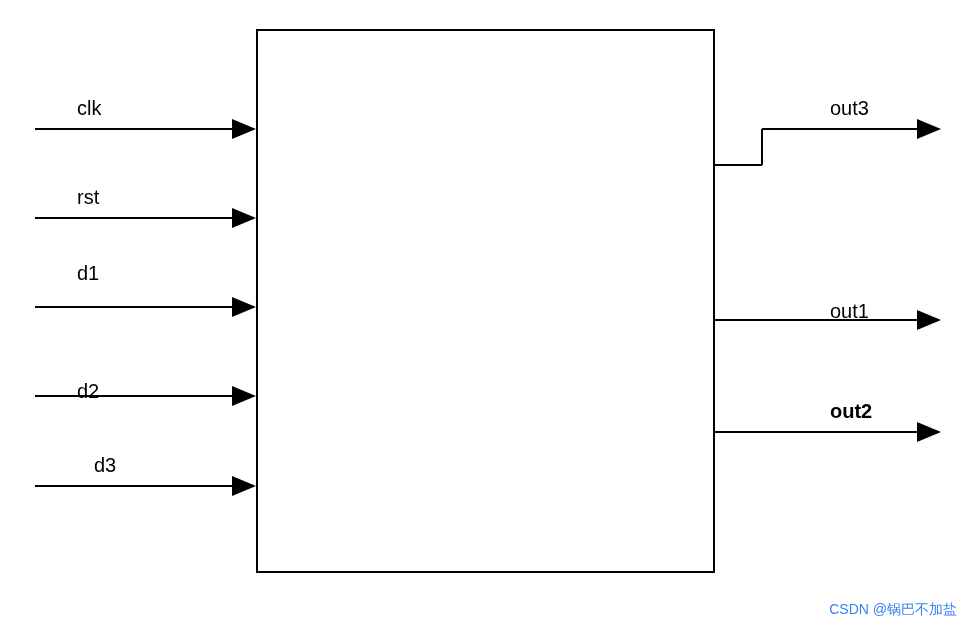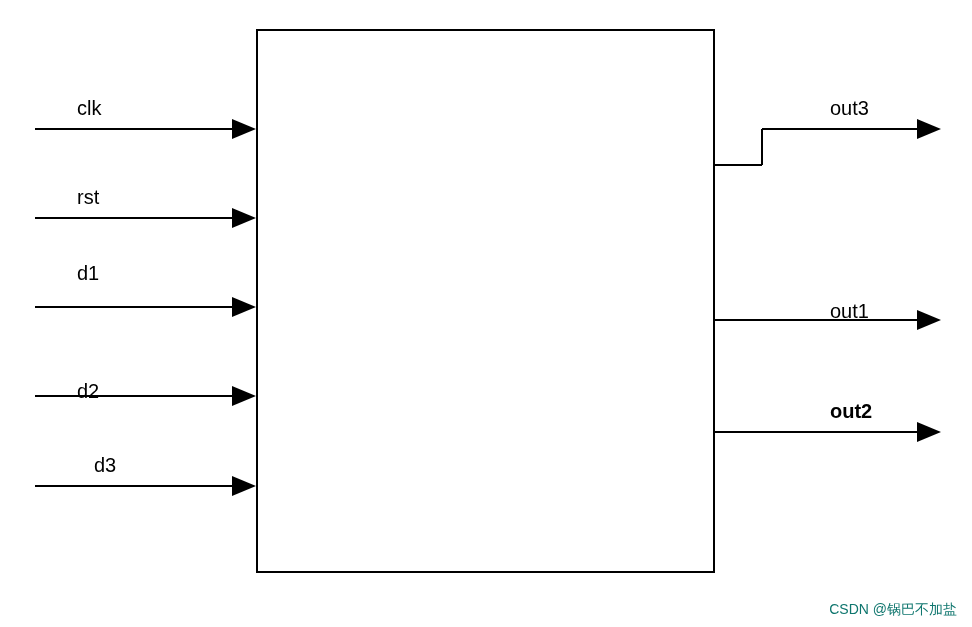--- a/index.html
+++ b/index.html
@@ -23,21 +23,21 @@
       position: absolute;
       font-size: 20px;
       color: #000000;
       font-family: Arial, sans-serif;
     }
     .watermark {
       position: absolute;
       right: 15px;
       bottom: 8px;
       font-size: 14px;
-      color: #0f766e;
+      color: #3b82f6;
       font-family: Arial, sans-serif;
     }
     svg {
       position: absolute;
       top: 0;
       left: 0;
     }
   </style>
 </head>
 <body>

